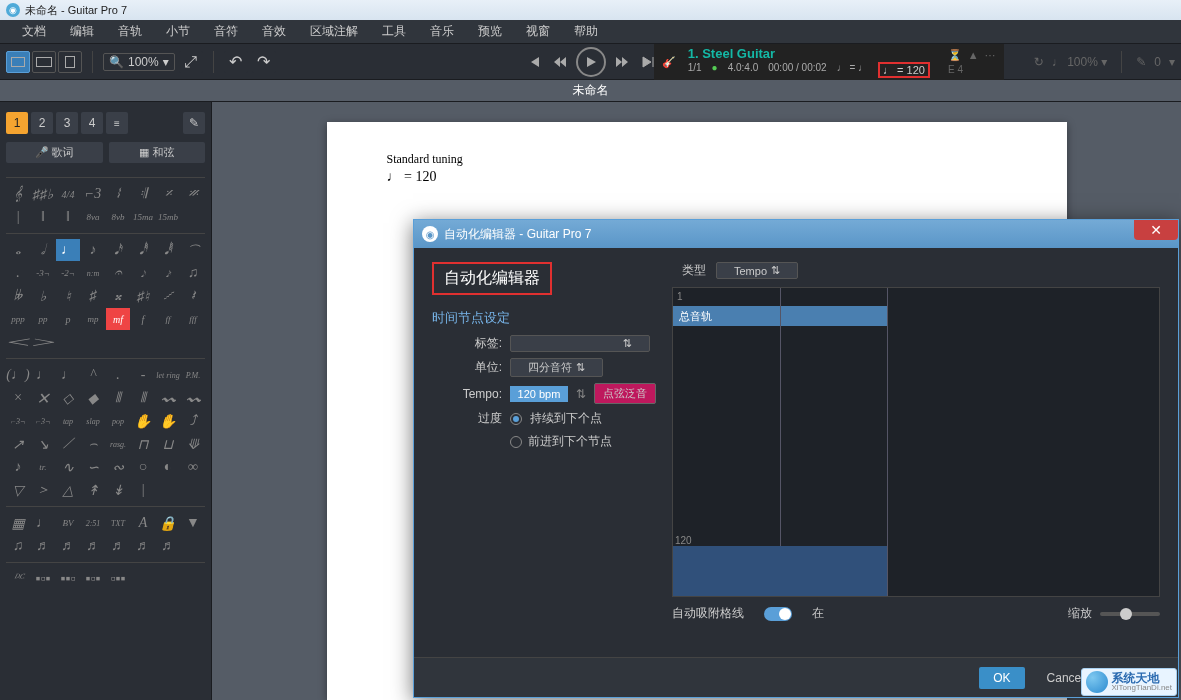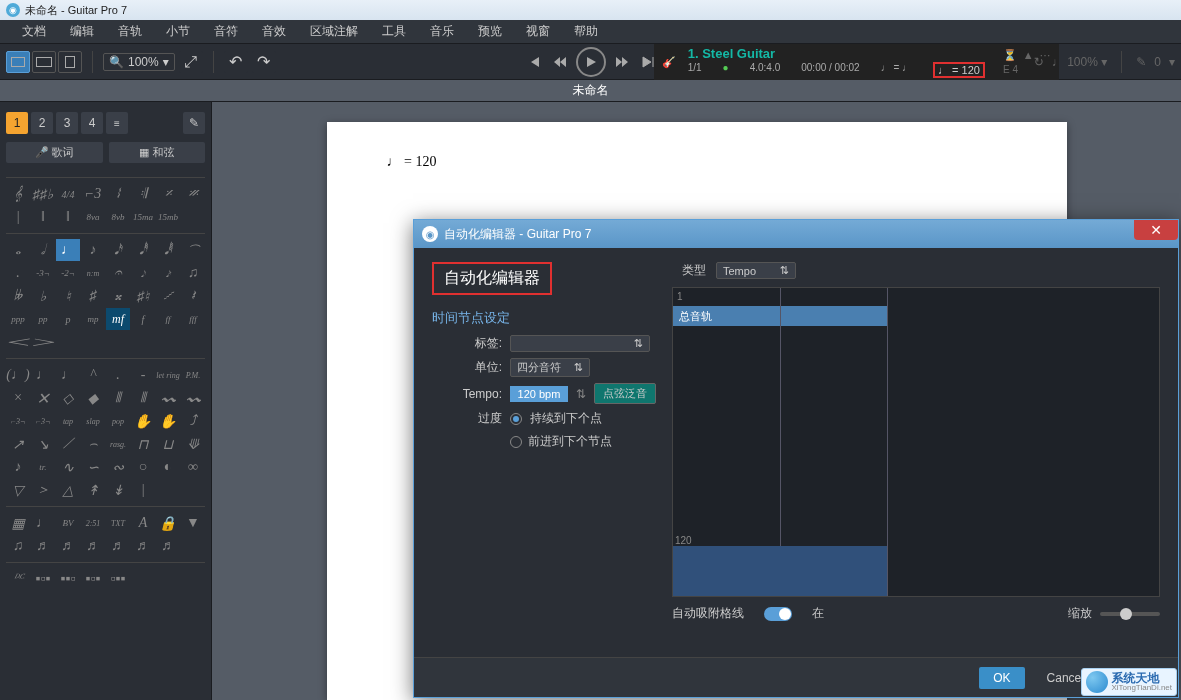--- a/index.html
+++ b/index.html
@@ -53,24 +53,24 @@
 .dialog { position: absolute; left: 413px; top: 219px; width: 766px; height: 479px; background: #2a2e35; border: 1px solid #5a9fd8; box-shadow: 0 4px 20px rgba(0,0,0,0.55); z-index: 100; }
 .dialog-title { height: 28px; background: linear-gradient(#74aad6, #5a96c8); display: flex; align-items: center; padding: 0 8px; font-size: 12px; color: #fff; }
 .dialog-title .logo { width: 16px; height: 16px; background: #fff; border-radius: 50%; margin-right: 6px; display:flex;align-items:center;justify-content:center; color:#5a96c8; font-size:10px; }
 .dialog-close { position: absolute; right: 0; top: 0; width: 44px; height: 20px; background: #c84040; border-radius: 0 0 4px 4px; display:flex;align-items:center;justify-content:center; color:#fff; cursor:pointer; font-size:14px; }
 .dialog-body { padding: 14px 18px; height: calc(100% - 28px - 40px); display: flex; gap: 10px; }
 .dlg-left { width: 230px; }
 .dlg-heading { border: 2px solid #e03030; padding: 4px 10px; font-size: 16px; color: #fff; display: inline-block; }
 .dlg-section { font-size: 13px; color: #77b4e8; margin: 14px 0 8px; }
 .dlg-row { display: flex; align-items: center; gap: 8px; margin: 6px 0; font-size: 12px; }
 .dlg-row label { width: 70px; text-align: right; color: #ccc; }
-.dlg-select { background: #3a3f48; border: 1px solid #555; padding: 1px 6px; font-size: 11px; color: #ccc; border-radius: 2px; display:flex;align-items:center;gap:4px; cursor:pointer; min-width:80px; justify-content:space-between; }
+.dlg-select { background: #3a3f48; border: 1px solid #555; padding: 1px 17px; font-size: 11px; color: #ccc; border-radius: 2px; display:flex;align-items:center;gap:4px; cursor:pointer; min-width:80px; justify-content:space-between; }
 .dlg-select.wide { width: 140px; }
 .dlg-input { background: #5a9fd8; border: none; padding: 2px 4px; font-size: 11px; color: #fff; width: 58px; text-align: center; }
-.dlg-btn-small { background: #0f766e; border: 1px solid #666; padding: 2px 8px; font-size: 11px; color: #ccc; border-radius: 2px; cursor:pointer; }
+.dlg-btn-small { background: #be185d; border: 1px solid #666; padding: 2px 8px; font-size: 11px; color: #ccc; border-radius: 2px; cursor:pointer; }
 .radio-row { display:flex;align-items:center; gap:6px; font-size:12px; margin-left:78px; margin-top:2px; }
 .radio { width:12px;height:12px;border-radius:50%;border:1px solid #888;display:flex;align-items:center;justify-content:center; }
 .radio.sel::after { content:''; width:6px;height:6px;background:#5a9fd8;border-radius:50%; }
 .toggle { width: 28px; height: 14px; background: #555; border-radius: 7px; position: relative; cursor:pointer; }
 .toggle::after { content:''; width:12px;height:12px;background:#ccc;border-radius:50%;position:absolute;top:1px;left:1px; }
 .toggle.on { background:#5a9fd8; }
 .toggle.on::after { left:15px; background:#fff; }
 
 .dlg-right { flex: 1; }
 .type-row { display:flex;align-items:center;gap:10px; font-size:12px; margin-bottom:8px; margin-left:10px; }
@@ -173,21 +173,21 @@
         <svg width="14" height="14">
           <path d="M2 2l8 5-8 5zM12 2v10" fill="#aaa" stroke="#aaa"></path>
         </svg>
       </div>
   </div>
 
   <div class="track-info">
     <span>🎸</span>
     <div style="display:flex;flex-direction:column;gap:1px">
       <div class="track-title"><span>1.</span> <span>Steel Guitar</span></div>
-      <div style="display:flex;gap:21px;font-size:10px;color:#aaa">
+      <div style="display:flex;gap:10px;font-size:10px;color:#aaa">
         <span>1/1</span>
         <span style="color:#5c5">●</span>
           <span>4.0:4.0</span>
         <span>00:00 / 00:02</span>
         <span>♩ = ♩</span>
         <span class="tempo-badge"><span>♩ =</span> <span>120</span></span>
       </div>
     </div>
     <div style="display:flex;flex-direction:column;gap:2px;margin-left:6px;color:#666">
       <div style="display:flex;gap:6px">
@@ -273,21 +273,21 @@
       <div class="palette-cell">♮</div>
       <div class="palette-cell">♯</div>
       <div class="palette-cell">𝄪</div>
       <div class="palette-cell">♯♮</div>
       <div class="palette-cell">𝆱</div>
       <div class="palette-cell">𝄽</div>
       <div class="palette-cell" style="font-size:9px">ppp</div>
       <div class="palette-cell" style="font-size:9px">pp</div>
       <div class="palette-cell" style="font-size:10px">p</div>
       <div class="palette-cell" style="font-size:9px">mp</div>
-      <div class="palette-cell active" style="font-size:12px;background:#0c4a6e;color:#fff">mf</div>
+      <div class="palette-cell active" style="font-size:10px;background:#ef4444;color:#fff">mf</div>
       <div class="palette-cell" style="font-size:10px">f</div>
       <div class="palette-cell" style="font-size:9px">ff</div>
       <div class="palette-cell" style="font-size:9px">fff</div>
       <div class="palette-cell">𝆒</div>
       <div class="palette-cell">𝆓</div>
       <div class="palette-cell"></div>
         <div class="palette-cell"></div>
         <div class="palette-cell"></div>
         <div class="palette-cell"></div>
         <div class="palette-cell"></div>
@@ -365,20 +365,21 @@
       <div class="palette-cell">▪▫▪</div>
       <div class="palette-cell">▫▪▪</div>
       <div class="palette-cell"></div>
         <div class="palette-cell"></div>
         <div class="palette-cell"></div>
     </div>
   </div>
 
   <div class="canvas">
     <div class="page">
+      <div class="tuning">Standard tuning</div>
       <div class="bpm-line">♩ = 120</div>
     </div>
   </div>
 </div>
 
 <div class="dialog">
   <div class="dialog-title">
     <div class="logo">◉</div>
     <span>自动化编辑器 - Guitar Pro 7</span>
     <div class="dialog-close">

